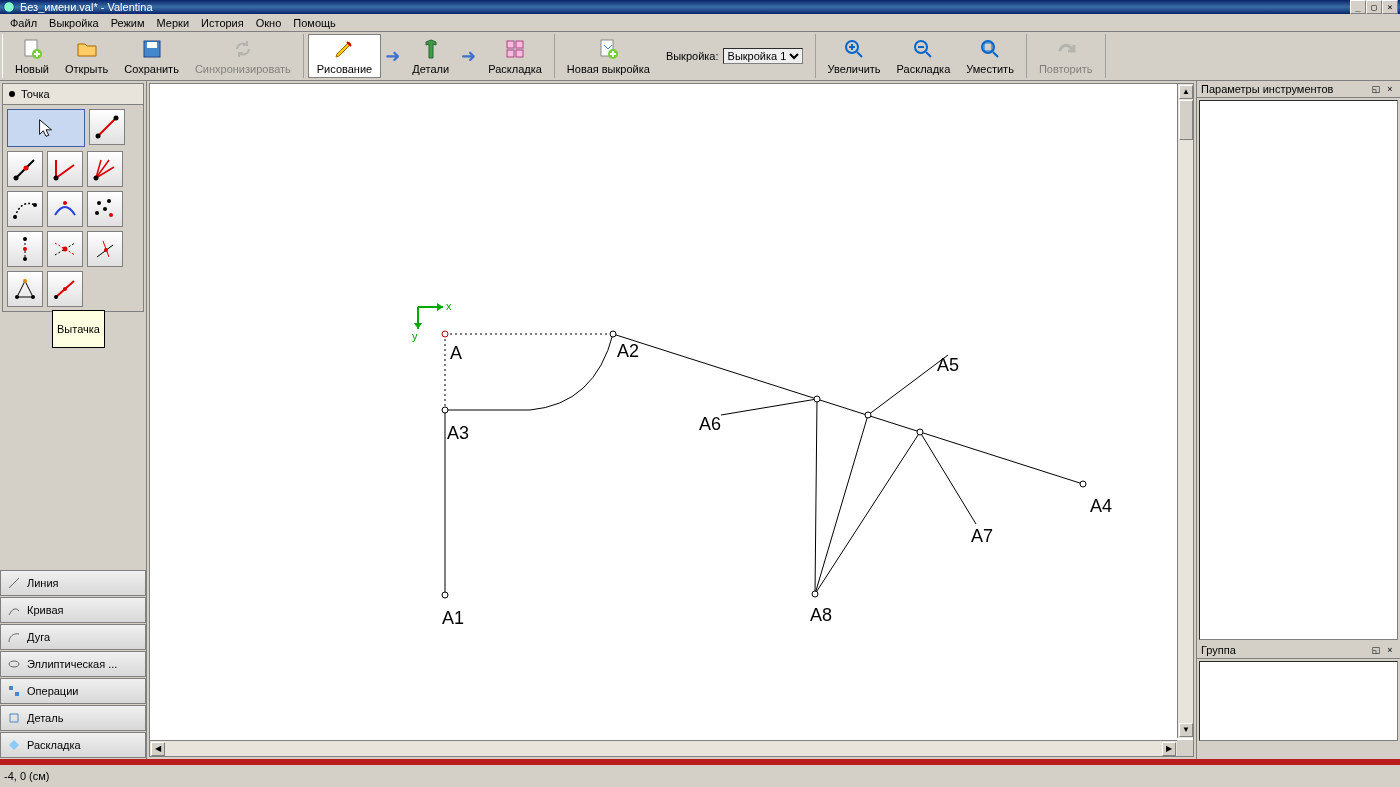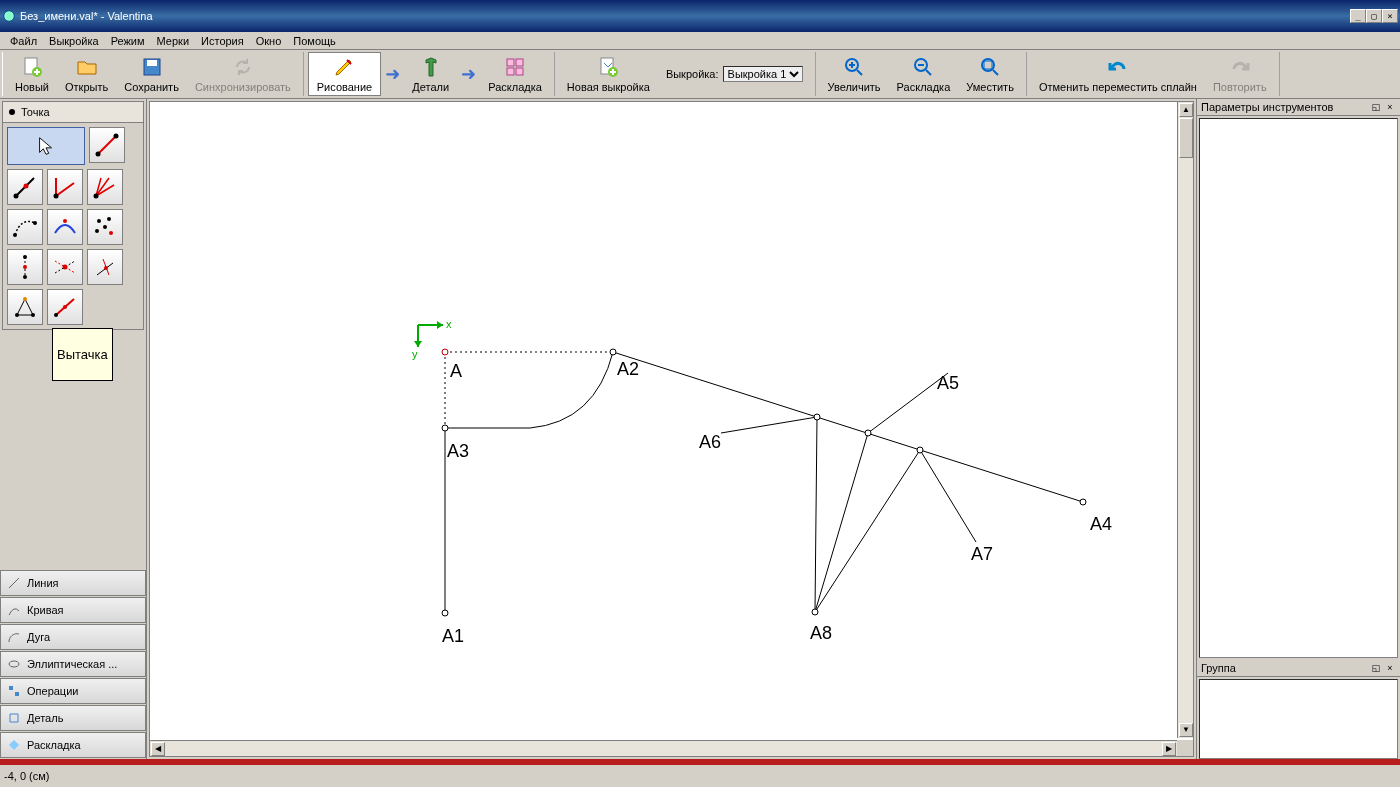--- a/index.html
+++ b/index.html
@@ -1,18 +1,18 @@
 <!DOCTYPE html>
 <html><head>
 <meta charset="utf-8">
 <style>
 * { margin: 0; padding: 0; box-sizing: border-box; font-family: Tahoma, Arial, sans-serif; font-size: 11px; }
 body { background: #d4d0c8; width: 1400px; height: 787px; overflow: hidden; display: flex; flex-direction: column; }
 
-.titlebar { background: linear-gradient(180deg, #0a246a 0%, #3a6ea5 50%, #0a246a 100%); height: 32px; display: flex; align-items: center; color: #fff; padding: 0 2px; }
+.titlebar { background: linear-gradient(180deg, #0a246a 0%, #3a6ea5 50%, #0a246a 100%); height: 14px; display: flex; align-items: center; color: #fff; padding: 0 2px; }
 .titlebar .icon { width: 14px; height: 14px; margin-right: 4px; }
 .titlebar .title { flex: 1; font-size: 11px; }
 .titlebar .winbtns { display: flex; gap: 0; }
 .titlebar .winbtn { width: 16px; height: 14px; background: #d4d0c8; border: 1px solid #808080; border-top-color: #fff; border-left-color: #fff; font-size: 9px; line-height: 12px; text-align: center; cursor: pointer; color: #000; font-family: monospace; }
 
 .menubar { height: 18px; display: flex; align-items: center; padding: 0 4px; background: #d4d0c8; border-bottom: 1px solid #808080; }
 .menubar .item { padding: 1px 6px; cursor: pointer; }
 
 .toolbar-row { display: flex; background: #d4d0c8; border-bottom: 1px solid #808080; padding: 2px; }
 .toolbar-group { display: flex; border-right: 1px solid #a0a0a0; padding: 0 4px; align-items: center; }
@@ -29,21 +29,21 @@
 .main-area { flex: 1; display: flex; overflow: hidden; }
 
 .left-panel { width: 147px; background: #d4d0c8; display: flex; flex-direction: column; border-right: 1px solid #808080; }
 .tool-section { border: 1px solid #808080; margin: 2px; background: #d4d0c8; }
 .tool-header { padding: 4px 6px; display: flex; align-items: center; gap: 6px; background: #e8e4dc; border-bottom: 1px solid #808080; font-size: 12px; }
 .tool-header .dot { width: 6px; height: 6px; background: #000; border-radius: 50%; }
 .tool-grid { display: flex; flex-wrap: wrap; padding: 4px; gap: 4px; }
 .tool-btn { width: 36px; height: 36px; border: 1px solid #808080; background: linear-gradient(180deg,#fff,#e0e0e0); cursor: pointer; display: flex; align-items: center; justify-content: center; position: relative; }
 .tool-btn.selected { background: #c8d8f0; border-color: #4060a0; }
 .tool-btn.big { width: 38px; height: 38px; }
-.tooltip-box { position: absolute; background: #ffffe1; border: 1px solid #000; padding: 18px 4px; font-size: 13px; top: 38px; left: 4px; z-index: 10; }
+.tooltip-box { position: absolute; background: #ffffe1; border: 1px solid #000; padding: 12px 4px; font-size: 11px; top: 38px; left: 4px; z-index: 10; }
 .tool-list { display: flex; flex-direction: column; margin: 0; margin-top: auto; }
 .tool-list-item { padding: 5px 6px; border: 1px solid #808080; background: linear-gradient(180deg,#f0f0f0,#d8d8d8); cursor: pointer; display: flex; align-items: center; gap: 6px; margin-bottom: 1px; font-size: 12px; }
 .tool-list-item .li-icon { width: 14px; height: 14px; }
 
 .canvas-wrap { flex: 1; display: flex; flex-direction: column; background: #d4d0c8; padding: 2px; }
 .canvas { flex: 1; background: #fff; border: 1px solid #808080; position: relative; overflow: hidden; }
 .vscroll { position: absolute; right: 0; top: 0; bottom: 18px; width: 16px; background: #e8e4dc; border-left: 1px solid #808080; }
 .vscroll .thumb { position: absolute; top: 16px; width: 14px; height: 40px; left: 1px; background: #d4d0c8; border: 1px solid #808080; border-top-color: #fff; border-left-color: #fff; }
 .vscroll .arr { position: absolute; width: 14px; height: 14px; left: 1px; background: #d4d0c8; border: 1px solid #808080; border-top-color:#fff; border-left-color:#fff; text-align:center; font-size:8px; line-height:12px; }
 .vscroll .arr.up { top: 1px; }
@@ -216,29 +216,20 @@
           <svg viewBox="0 0 24 24">
             <circle cx="10" cy="10" r="6" fill="none" stroke="#06c" stroke-width="2"></circle>
             <path d="M15 15l5 5" stroke="#06c" stroke-width="2"></path>
             <rect x="6" y="6" width="8" height="8" fill="none" stroke="#06c"></rect>
           </svg>
         </div>
       <div class="lbl">Уместить</div>
     </div>
   </div>
   <div class="toolbar-group">
-    <div class="tb">
-      <div class="ico">
-          <svg viewBox="0 0 24 24">
-            <path d="M18 14a6 6 0 0 0-10-4l-4 4" fill="none" stroke="#08c" stroke-width="3"></path>
-            <path d="M4 8v6h6" fill="none" stroke="#08c" stroke-width="3"></path>
-          </svg>
-        </div>
-      <div class="lbl">Отменить переместить сплайн</div>
-    </div>
     <div class="tb disabled">
       <div class="ico">
           <svg viewBox="0 0 24 24">
             <path d="M6 14a6 6 0 0 1 10-4l4 4" fill="none" stroke="#888" stroke-width="3"></path>
             <path d="M20 8v6h-6" fill="none" stroke="#888" stroke-width="3"></path>
           </svg>
         </div>
       <div class="lbl">Повторить</div>
     </div>
   </div>

